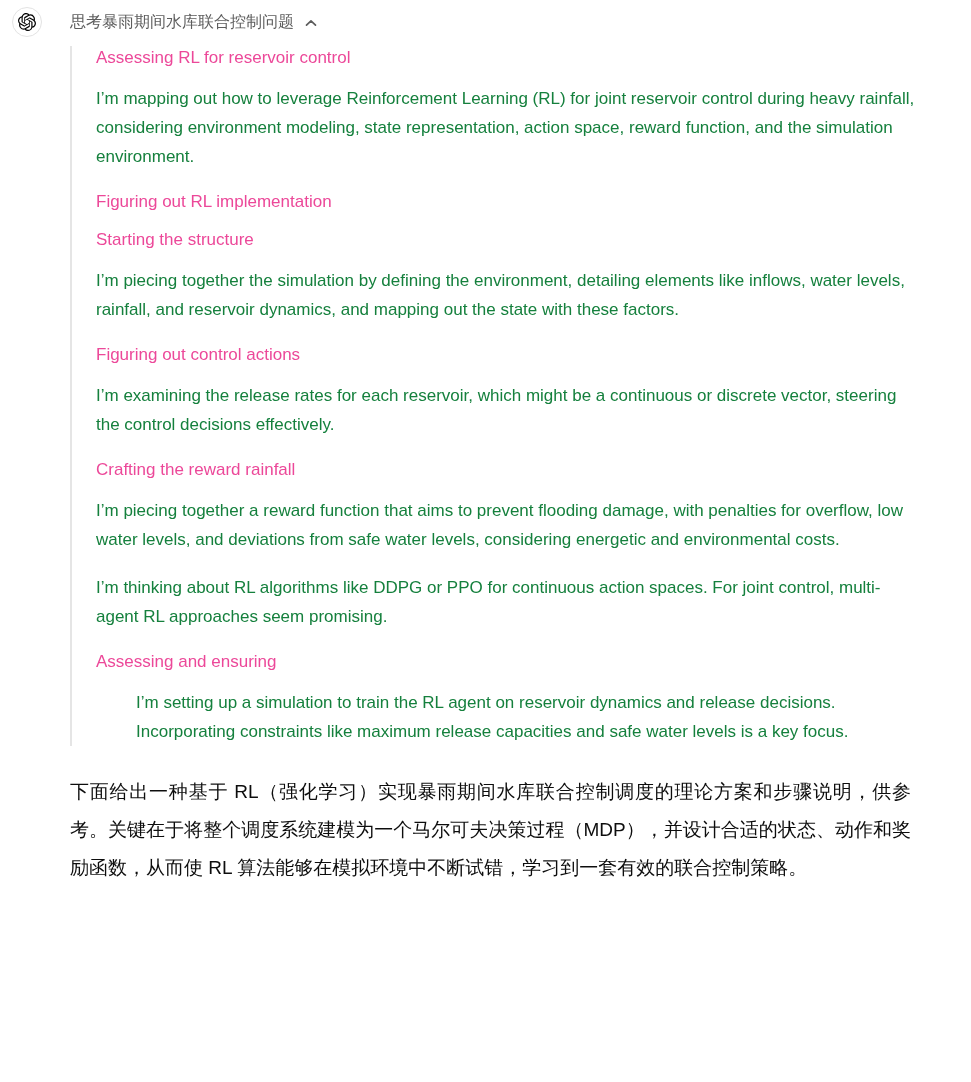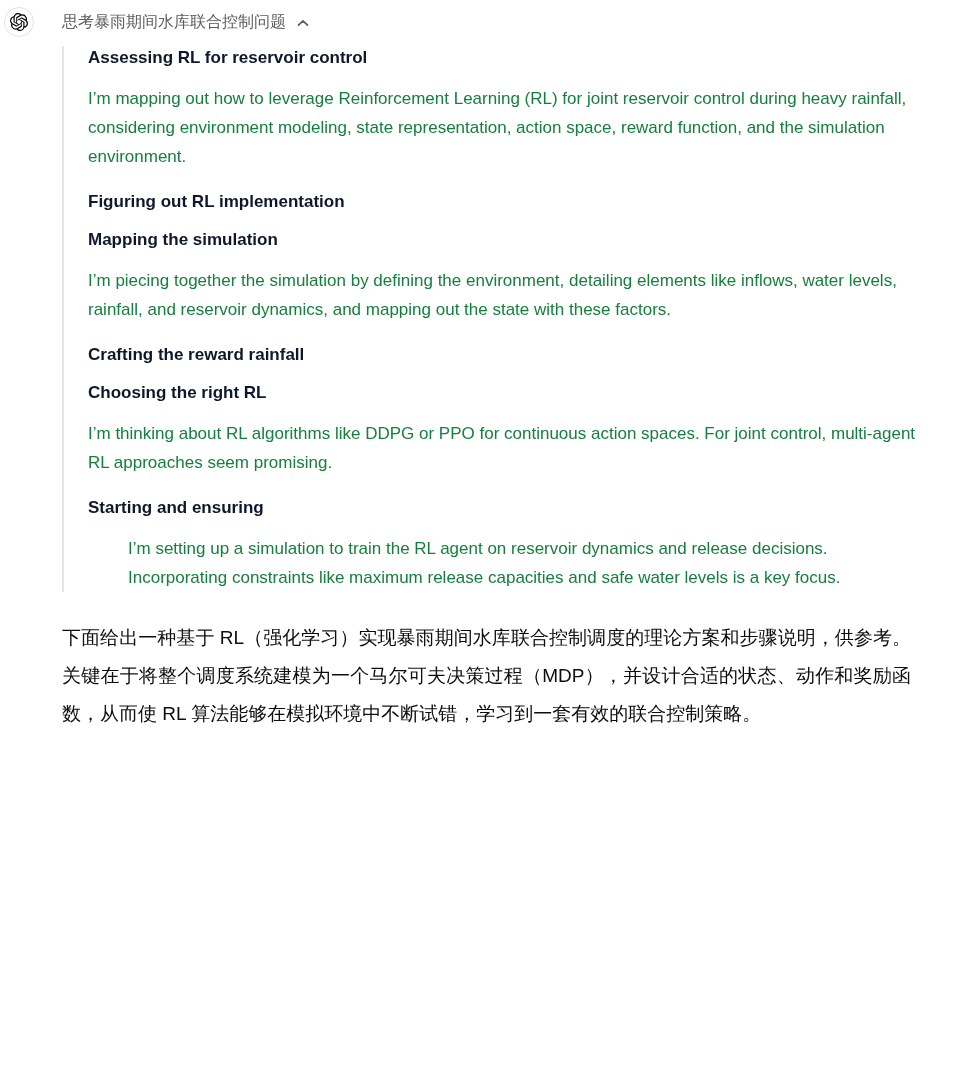--- a/index.html
+++ b/index.html
@@ -8,21 +8,21 @@
     padding: 0;
     background: #ffffff;
     width: 971px;
     min-height: 1082px;
     font-family: "Liberation Sans", sans-serif;
     color: #0d0d0d;
   }
   .message {
     display: flex;
     align-items: flex-start;
-    padding: 8px 48px 10px 4px;
+    padding: 8px 48px 10px 12px;
   }
   .avatar {
     flex: 0 0 30px;
     width: 30px;
     height: 30px;
     border: 1px solid #e3e3e3;
     border-radius: 50%;
     background: #ffffff;
     display: flex;
     align-items: center;
@@ -50,22 +50,22 @@
   .thinking-body {
     margin-top: 13px;
     border-left: 2px solid #e5e5e5;
     padding-left: 24px;
     max-width: 856px;
   }
   .section h3 {
     margin: 0 0 15px 0;
     font-size: 17px;
     line-height: 23px;
-    font-weight: 700;
-    color: #0f172a;
+    font-weight: 400;
+    color: #ec4899;
   }
   .section p {
     margin: 0 0 19px 0;
     font-size: 17px;
     line-height: 29px;
     color: #15803d;
     max-width: 832px;
   }
   .section:last-child p { margin-bottom: 7px; margin-left: 40px; }
   .answer {
@@ -103,32 +103,36 @@
 
     <div class="thinking-body" id="thinking-body">
         <div class="section">
           <h3>Assessing RL for reservoir control</h3>
           <p>I’m mapping out how to leverage Reinforcement Learning (RL) for joint reservoir control during heavy rainfall, considering environment modeling, state representation, action space, reward function, and the simulation environment.</p>
         </div>
         <div class="section">
           <h3>Figuring out RL implementation</h3>
         </div>
         <div class="section">
-          <h3>Mapping the simulation</h3>
+          <h3>Starting the structure</h3>
           <p>I’m piecing together the simulation by defining the environment, detailing elements like inflows, water levels, rainfall, and reservoir dynamics, and mapping out the state with these factors.</p>
         </div>
         <div class="section">
-          <h3>Crafting the reward rainfall</h3>
+          <h3>Figuring out control actions</h3>
+          <p>I’m examining the release rates for each reservoir, which might be a continuous or discrete vector, steering the control decisions effectively.</p>
         </div>
         <div class="section">
-          <h3>Choosing the right RL</h3>
+          <h3>Crafting the reward rainfall</h3>
+          <p>I’m piecing together a reward function that aims to prevent flooding damage, with penalties for overflow, low water levels, and deviations from safe water levels, considering energetic and environmental costs.</p>
+        </div>
+        <div class="section">
           <p>I’m thinking about RL algorithms like DDPG or PPO for continuous action spaces. For joint control, multi-agent RL approaches seem promising.</p>
         </div>
         <div class="section">
-          <h3>Starting and ensuring</h3>
+          <h3>Assessing and ensuring</h3>
           <p>I’m setting up a simulation to train the RL agent on reservoir dynamics and release decisions. Incorporating constraints like maximum release capacities and safe water levels is a key focus.</p>
         </div>
       </div>
 
     <p class="answer">下面给出一种基于 RL（强化学习）实现暴雨期间水库联合控制调度的理论方案和步骤说明，供参考。关键在于将整个调度系统建模为一个马尔可夫决策过程（MDP），并设计合适的状态、动作和奖励函数，从而使 RL 算法能够在模拟环境中不断试错，学习到一套有效的联合控制策略。</p>
 
   </div>
 </div>
 
 </body></html>

